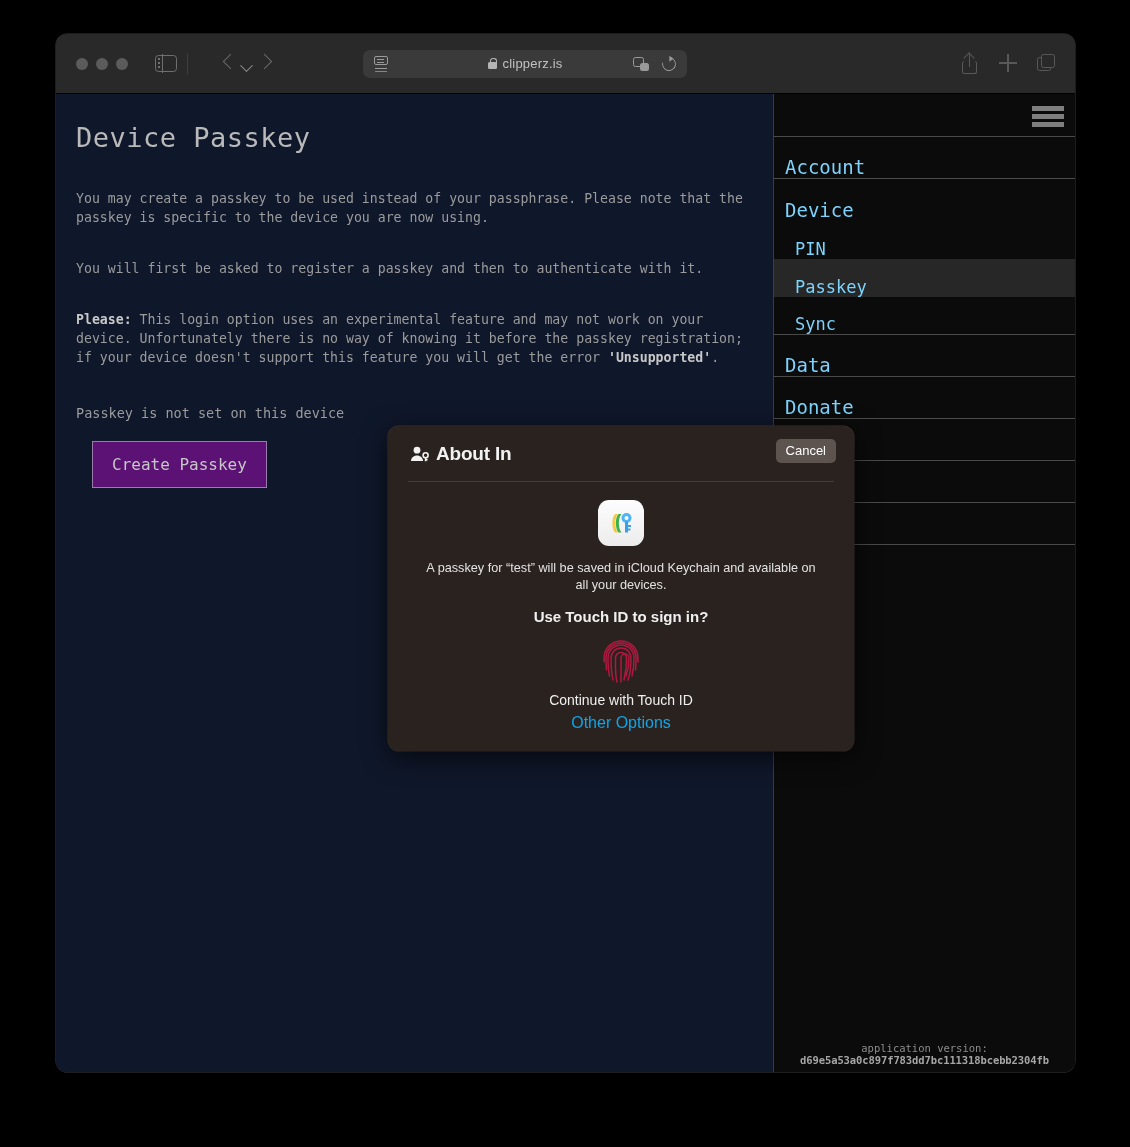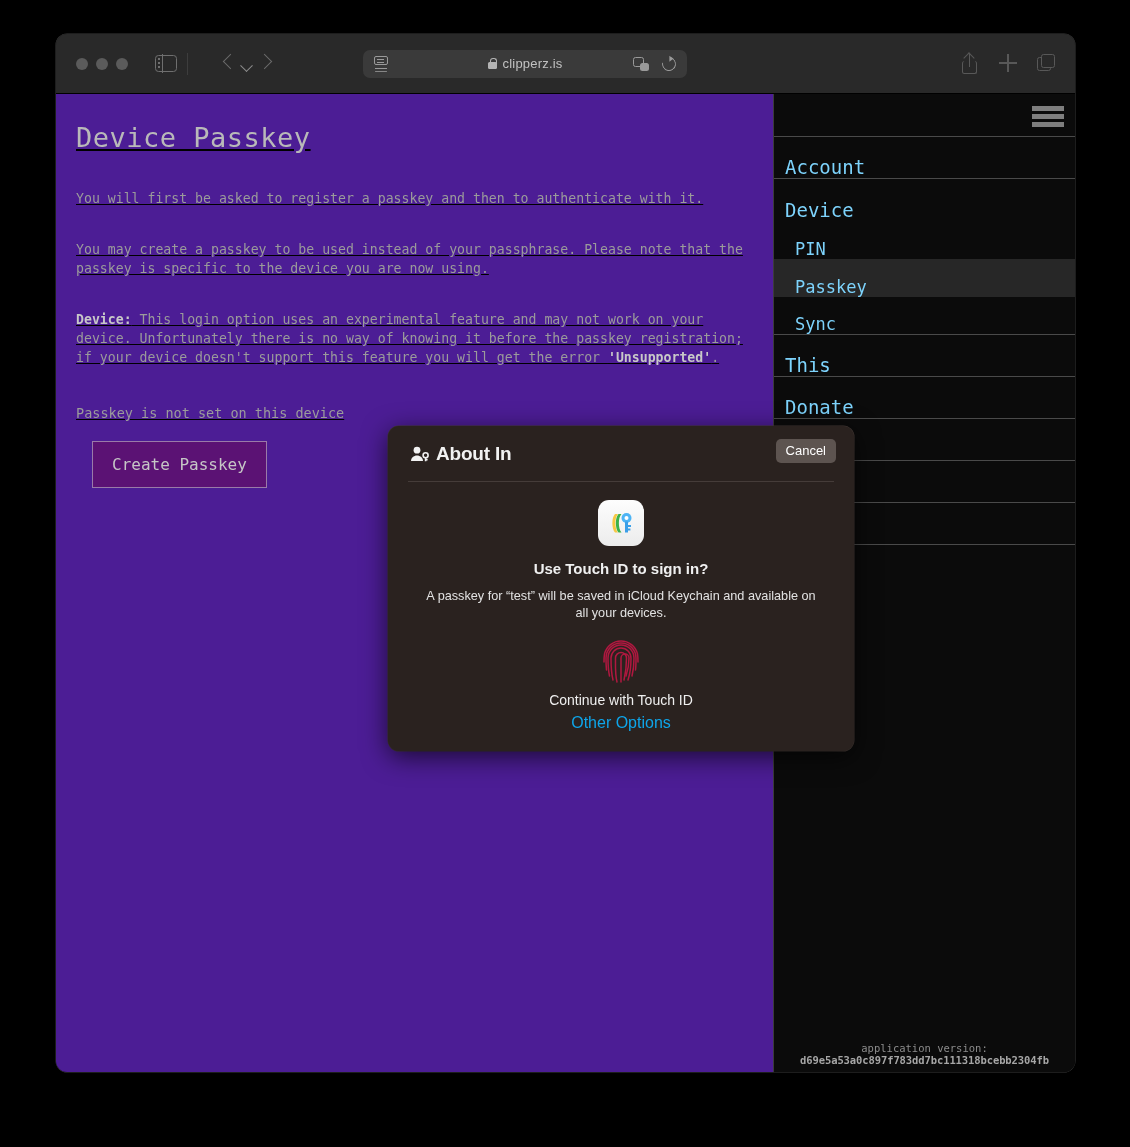--- a/index.html
+++ b/index.html
@@ -189,25 +189,24 @@
   
   #page {
     position: absolute;
     top: 60px; left: 0; right: 0; bottom: 0;
     display: flex;
     background: #0d0d0d;
   }
 
   #content {
     flex: 1;
-    background: #4c1d95;
+    background: #0f172a;
     padding: 28px 0 0 20px;
     position: relative;
     font-family: "DejaVu Sans Mono", "Liberation Mono", monospace;
-    text-decoration: underline;
   }
 
   #page-title {
     font-size: 27px;
     color: #b9b9b9;
     letter-spacing: 0.5px;
     margin-bottom: 36px;
   }
 
   .para {
@@ -406,25 +405,25 @@
       <div class="r1"></div>
         <div class="r2"></div>
     </div>
   </div>
 
   <div id="page">
 
     <div id="content">
       <div id="page-title">Device Passkey</div>
 
-      <div class="para">You will first be asked to register a passkey and then to authenticate with it.</div>
       <div class="para">You may create a passkey to be used instead of your passphrase. Please note that the
 passkey is specific to the device you are now using.</div>
-
-      <div class="para warn"><span class="bold-inline">Device:</span><span> This login option uses an experimental feature and may not work on your
+      <div class="para">You will first be asked to register a passkey and then to authenticate with it.</div>
+
+      <div class="para warn"><span class="bold-inline">Please:</span><span> This login option uses an experimental feature and may not work on your
 device. Unfortunately there is no way of knowing it before the passkey registration;
 if your device doesn't support this feature you will get the error </span><span class="bold-inline">'Unsupported'</span><span>.</span></div>
 
       <div id="status-line">Passkey is not set on this device</div>
 
       <div id="create-passkey-button">Create Passkey</div>
     </div>
 
     <div id="sidebar">
       <div id="sidebar-header">
@@ -444,21 +443,21 @@
       <div class="menu-item sub">
         <span>PIN</span>
       </div>
       <div class="menu-item sub active">
         <span>Passkey</span>
       </div>
       <div class="menu-item sub last">
         <span>Sync</span>
       </div>
       <div class="menu-item">
-        <span>This</span>
+        <span>Data</span>
       </div>
       <div class="menu-item">
         <span>Donate</span>
       </div>
       <div class="menu-item">
         <span class="link-underline">About</span>
       </div>
       <div class="menu-item">
         <span>Lock</span>
       </div>
@@ -492,22 +491,22 @@
         <svg width="30" height="30" viewBox="0 0 30 30">
           <path d="M9 6 C5.5 9.5 5.5 20.5 9 24.5 L12 24.5 C8.5 20.5 8.5 9.5 12 6 Z" fill="#f7c844"></path>
           <path d="M12.5 6 C9 9.5 9 20.5 12.5 24.5 L15.5 24.5 C12 20.5 12 9.5 15.5 6 Z" fill="#3cb24a"></path>
           <circle cx="20.5" cy="10" r="5" fill="#4db4f5"></circle>
           <circle cx="20.5" cy="10" r="2" fill="#ffffff"></circle>
           <path d="M19 13.5 h3 v11 h-3 z" fill="#3a9fe8"></path>
           <path d="M22 17 h3 v2 h-3 z M22 20.5 h2.4 v2 H22 z" fill="#3a9fe8"></path>
         </svg>
       </div>
 
+      <div id="dialog-message">A passkey for “test” will be saved in iCloud Keychain and available on all your devices.</div>
       <div id="dialog-heading">Use Touch ID to sign in?</div>
-      <div id="dialog-message">A passkey for “test” will be saved in iCloud Keychain and available on all your devices.</div>
 
       <div id="fingerprint-icon">
         <svg width="48" height="50" viewBox="0 0 48 50">
           <g fill="none" stroke="#b01840" stroke-width="1.5" stroke-linecap="round">
             <path d="M24 46 C24 30 24 26 24 22 a4 4 0 0 1 8 0 c0 6 -1 12 -3 18"></path>
             <path d="M20 46 c-2 -8 -1.5 -16 -1.5 -24 a5.5 5.5 0 0 1 11 0 c0 8 -1 16 -2.5 22"></path>
             <path d="M16 44 c-2 -8 -2 -16 -2 -22 a10 10 0 0 1 20 0 c0 8 -1 16 -3 22"></path>
             <path d="M12.5 40 c-1.5 -7 -1.5 -13 -1.5 -18 a13 13 0 0 1 26 0 c0 6 -0.5 12 -2 18"></path>
             <path d="M9.5 34 c-0.5 -5 -0.5 -9 -0.5 -12 a15 15 0 0 1 30 0 c0 4 0 8 -0.5 12"></path>
             <path d="M7 26 c0 -3 0 -5 0.5 -8 A17 17 0 0 1 24 5 a17 17 0 0 1 16.5 13 c0.5 3 0.5 5 0.5 8"></path>

